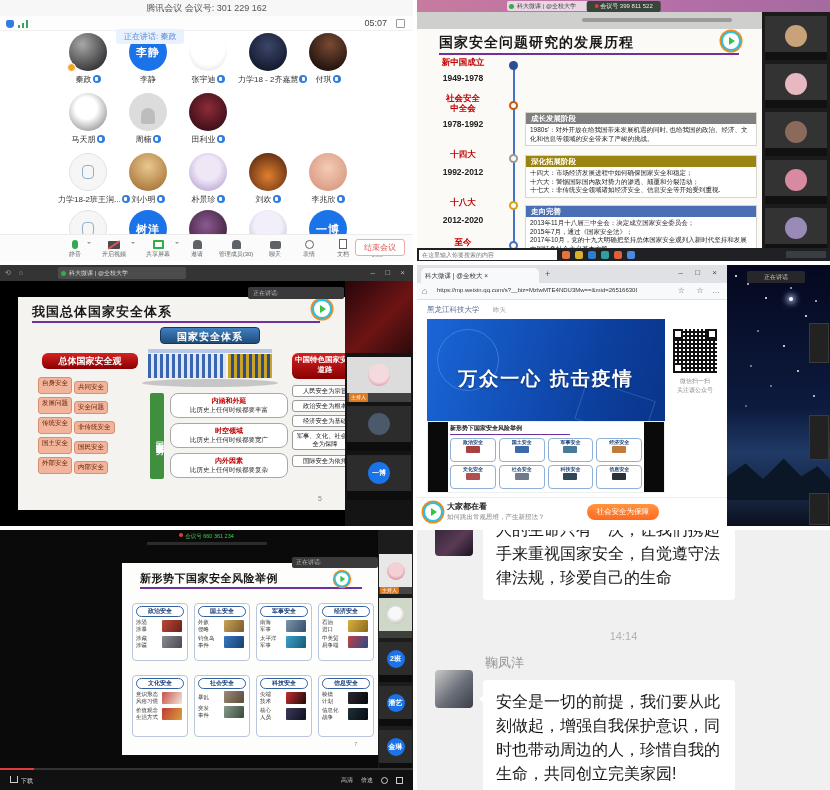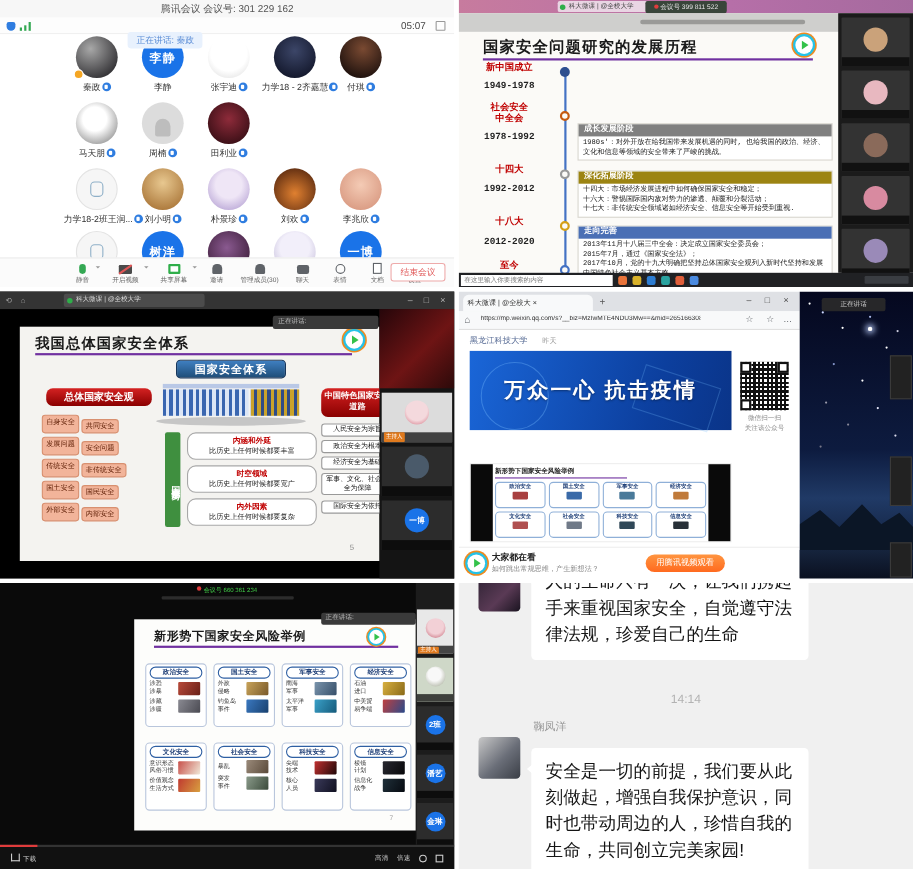--- a/index.html
+++ b/index.html
@@ -71,21 +71,21 @@
 
   
   #pn2 { background:#fdfdfc; }
   .p2-chrome { position:relative; height:12px; background:linear-gradient(90deg,#c77b9e,#b66fa8 60%,#a56a9e); }
   .p2-tab { position:absolute; left:90px; top:1px; width:105px; height:10px; background:#e9d5e3; border-radius:2px; font-size:6px; color:#444; line-height:10px; padding-left:10px; white-space:nowrap; overflow:hidden; }
   .p2-tab::before { content:""; position:absolute; left:2px; top:2.5px; width:5px; height:5px; border-radius:50%; background:#2fae4a; }
   .p2-pill { position:absolute; left:50%; transform:translateX(-50%); top:1px; background:#39453a; color:#e8e8e8; font-size:6px; padding:1px 8px; border-radius:2px; white-space:nowrap; }
   .p2-pill i { display:inline-block; width:4px; height:4px; border-radius:50%; background:#e03c3c; margin-right:2px; }
   .p2-gray { height:17px; background:#cfcfcd; position:relative; }
   .p2-gray::after { content:""; position:absolute; left:40%; top:6px; width:150px; height:4px; background:#9a9a98; border-radius:2px; }
-  .p2-slide { position:absolute; left:0; top:29px; width:345px; bottom:13px; background:#fbfaf7;font-family:Liberation Mono, monospace; }
+  .p2-slide { position:absolute; left:0; top:29px; width:345px; bottom:13px; background:#fbfaf7; }
   .p2-title { position:absolute; left:22px; top:5px; font-size:14px; font-weight:bold; color:#1a1a1a; letter-spacing:1px; }
   .p2-uline { position:absolute; left:22px; top:24px; width:300px; height:2px; background:#7030a0; }
   .tvlogo { position:absolute; width:16px; height:16px; border-radius:50%; background:#fff;
      box-shadow:0 0 0 2px #25c2e8, 0 0 0 3.5px #f08a1e; }
   .tvlogo::after { content:""; position:absolute; left:5.5px; top:4px; width:0; height:0; border:4px solid transparent; border-left:6px solid #33c24a; }
   .tl-line { position:absolute; left:96px; top:32px; width:2px; height:205px; background:#4472c4; }
   .tl-dot { position:absolute; left:91.5px; width:9px; height:9px; border-radius:50%; background:#2e4f8f; }
   .tl-dot.ring-o { background:#fbfaf7; border:2.5px solid #c55a11; }
   .tl-dot.ring-y { background:#fbfaf7; border:2.5px solid #d4a017; }
   .tl-dot.ring-b { background:#fbfaf7; border:2.5px solid #4472c4; }
@@ -150,21 +150,21 @@
   .p4-tab { position:absolute; left:4px; top:3px; width:118px; height:15px; background:#f8f9fa; border-radius:5px 5px 0 0; font-size:6.5px; color:#333; line-height:15px; padding:0 4px; white-space:nowrap; overflow:hidden; }
   .p4-plus { position:absolute; left:128px; top:4px; font-size:9px; color:#555; }
   .p4-ctl { position:absolute; right:5px; top:3px; font-size:8px; color:#444; letter-spacing:5px; }
   .p4-addr { position:relative; height:17px; background:#f8f9fa; border-bottom:1px solid #e0e0e0; }
   .p4-home { position:absolute; left:5px; top:3px; font-size:9px; color:#5f6368; }
   .p4-url { position:absolute; left:20px; top:4px; width:200px; font-size:6px; color:#333; white-space:nowrap; overflow:hidden; }
   .p4-star { position:absolute; right:42px; top:3px; font-size:8px; color:#5f6368; }
   .p4-icons { position:absolute; right:4px; top:3px; font-size:8px; color:#5f6368; letter-spacing:3px; }
   .p4-account { position:absolute; left:10px; top:40px; font-size:7.5px; color:#576b95; }
   .p4-date { position:absolute; left:76px; top:41px; font-size:6.5px; color:#999; }
-  .p4-banner { position:absolute; left:10px; top:54px; width:238px; height:72px;
+  .p4-banner { position:absolute; left:10px; top:54px; width:238px; height:120px;
      background:linear-gradient(105deg,#1a66d8 0%,#0c3f9e 70%,#0a3488 100%); display:flex; align-items:center; justify-content:center; }
   .p4-banner::before { content:""; position:absolute; left:10px; top:10px; width:60px; height:60px; border:1px solid rgba(120,190,255,.35); border-radius:50%; }
   .p4-banner::after { content:""; position:absolute; right:14px; bottom:8px; width:70px; height:40px; border:1px solid rgba(120,190,255,.25); transform:rotate(18deg); }
   .p4-btxt { color:#fff; font-size:19px; font-weight:bold; letter-spacing:2px; text-shadow:0 1px 2px rgba(0,0,0,.4); z-index:1; }
   .p4-qr { position:absolute; left:256px; top:64px; width:44px; height:44px; background:
       repeating-linear-gradient(0deg,#111 0 2px,transparent 2px 4px),
       repeating-linear-gradient(90deg,#111 0 2px,#fff 2px 4px); }
   .p4-qr i { position:absolute; width:10px; height:10px; border:2.5px solid #111; background:#fff; }
   .p4-qr i:nth-child(1){left:0;top:0} .p4-qr i:nth-child(2){right:0;top:0} .p4-qr i:nth-child(3){left:0;bottom:0}
   .p4-qrcap { position:absolute; left:246px; top:112px; width:64px; text-align:center; font-size:6px; color:#8a8a8a; white-space:pre-line; line-height:1.5; }
@@ -223,21 +223,21 @@
 
   
   .avx { position:absolute; width:38px; height:38px; border-radius:4px; }
   .av1 { left:18px; top:-12px; background:linear-gradient(135deg,#2a2030,#5a3a55 60%,#1a1420); }
   .av2 { left:18px; top:140px; background:linear-gradient(135deg,#c8c8c8,#6a6e78 55%,#3a3e46); }
   .bub { position:absolute; left:66px; width:252px; background:#fff; border-radius:4px; padding:10px 13px; font-size:16px; line-height:1.5; color:#151515; }
   .bub::before { content:""; position:absolute; left:-9px; top:14px; border:5px solid transparent; border-right:6px solid #fff; }
   .bub1 { top:-22px; }
   .bub2 { top:150px; }
   .p6-time { position:absolute; left:0; top:100px; width:100%; text-align:center; font-size:11px; color:#b2b2b2; }
-  .p6-name { position:absolute; left:68px; top:124px; font-size:10px; color:#999; }
+  .p6-name { position:absolute; left:68px; top:124px; font-size:13px; color:#999; }
 </style>
 </head>
 <body>
 
 <div class="wrap">
 
   <div class="pnl" id="pn1">
     <div class="p1-head">腾讯会议 会议号: 301 229 162</div>
     <div class="p1-status">
       <span class="sig-shield"></span>
@@ -630,21 +630,21 @@
                 <div class="b" style="background:#283038"></div>
               </div>
           </div>
         </div>
       </div>
 
       <div class="p4-vbar">
         <div class="tvlogo" style="left:8px; top:6px;"></div>
         <div class="p4-vt">大家都在看</div>
         <div class="p4-vs">如何跳出常规思维，产生新想法？</div>
-        <div class="p4-vbtn">用腾讯视频观看</div>
+        <div class="p4-vbtn">社会安全为保障</div>
       </div>
     </div>
 
     <div class="p4-sky">
       <div class="stars"></div>
       <div class="bstar"></div>
       <div class="mount"></div>
       <div class="lake"></div>
       <div class="p4-pill">正在讲话</div>
       <div class="p4s" style="top:58px"></div>

